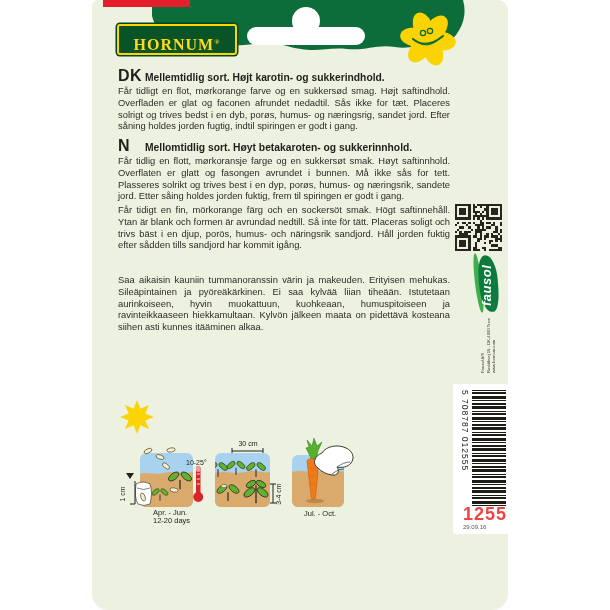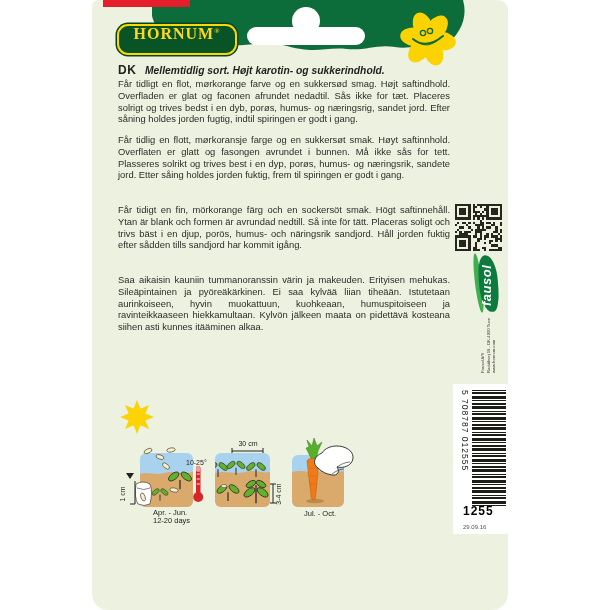--- a/index.html
+++ b/index.html
@@ -8,31 +8,31 @@
     --leaf-green:#62b12d; --carrot-orange:#f07a18; --ink:#23231e;
   }
   html,body{margin:0;padding:0;width:610px;height:610px;overflow:hidden;background:#ffffff;
     font-family:"Liberation Sans",sans-serif;}
   .packet{position:absolute;left:92px;top:0;width:416px;height:610px;
     background:var(--card-bg);border-radius:6px 10px 16px 16px;}
   .red-stripe{position:absolute;left:11px;top:0;width:87px;height:7px;background:var(--brand-red);z-index:4;}
   .banner{position:absolute;left:58px;top:0;width:322px;height:60px;z-index:2;}
   .hornum-box{position:absolute;left:25px;top:24px;width:116px;height:27px;z-index:5;
     background:var(--brand-dark-green);border:2px solid var(--brand-yellow);
-    box-shadow:0 0 0 1.5px #05441f;border-radius:11px;display:flex;align-items:flex-start;justify-content:center;}
+    box-shadow:0 0 0 1.5px #05441f;border-radius:3px;display:flex;align-items:flex-end;justify-content:center;}
   .hornum-box .brand-name{font-family:"Liberation Serif",serif;font-weight:bold;font-size:16px;
     color:#ffd91e;letter-spacing:1px;line-height:1;}
   .hornum-box sup{font-size:7px;vertical-align:6px;}
   .flower{position:absolute;left:298px;top:6px;width:76px;height:68px;z-index:6;}
   .sections{position:absolute;left:26px;top:60px;width:332px;z-index:3;}
   .sec{position:absolute;left:0;width:332px;}
   .sec.s0{top:3px;} .sec.s1{top:73px;} .sec.s2{top:143px;} .sec.s3{top:213px;}
   .sec-head{color:#1f1f1c;line-height:12px;}
-  .code{font-weight:bold;font-size:12px;display:inline-block;min-width:27px;letter-spacing:0.5px;}
-  .title{font-weight:bold;font-style:italic;font-size:10.3px;}
+  .code{font-weight:bold;font-size:16px;display:inline-block;min-width:27px;letter-spacing:0.5px;margin-top:7px;}
+  .title{font-weight:bold;font-size:10.3px;}
   .body{font-size:9.4px;line-height:11.8px;color:#2c2c28;text-align:justify;margin-top:1px;}
   .qr{position:absolute;left:363px;top:204px;width:47px;height:47px;z-index:3;
     display:grid;grid-template-columns:repeat(21,1fr);grid-template-rows:repeat(21,1fr);}
   .qr div{width:100%;height:100%;}
   .qr div.qm{background:#26261f;}
   .rot-wrap{position:absolute;overflow:visible;}
   .rot-inner{position:absolute;left:50%;top:50%;}
   .fausol-wrap{left:382px;top:252px;width:28px;height:62px;z-index:3;}
   .fausol-inner{width:62px;height:26px;transform:translate(-50%,-50%) rotate(-90deg);}
   .fausol-blob{position:absolute;left:2px;top:4px;width:57px;height:19px;background:#0d7b3e;
@@ -45,21 +45,21 @@
   .addr-inner{width:58px;height:22px;transform:translate(-50%,-50%) rotate(-90deg);
     font-size:4.2px;line-height:5.6px;color:#3a3a35;white-space:nowrap;}
   .bc-label{position:absolute;left:361px;top:384px;width:55px;height:150px;background:#fff;
     border-radius:2px;z-index:3;}
   .bc-digits-wrap{position:absolute;left:4px;top:6px;width:13px;height:120px;overflow:visible;}
   .bc-digits{position:absolute;left:0;top:0;width:120px;height:13px;transform:rotate(90deg) translateY(-13px);
     transform-origin:0 0;font-size:8.5px;letter-spacing:1px;color:#1d1d18;white-space:nowrap;}
   .bc-bars{position:absolute;left:19px;top:6px;width:34px;height:118px;overflow:hidden;}
   .bar{background:#1d1d18;width:100%;}
   .bar.guard{margin-left:-5px;width:calc(100% + 5px);}
-  .bc-num{position:absolute;left:10px;top:120px;font-weight:bold;font-size:12px;color:#000000;letter-spacing:1px;}
+  .bc-num{position:absolute;left:10px;top:120px;font-weight:bold;font-size:18px;color:#ef4444;letter-spacing:1px;}
   .bc-date{position:absolute;left:10px;top:140px;font-size:6px;color:#55554e;}
   .illus{position:absolute;left:18px;top:398px;width:350px;height:130px;z-index:2;}
   svg text{font-family:"Liberation Sans",sans-serif;fill:#23231e;}
 </style>
 </head>
 <body>
 
 <div class="packet">
 
   <div class="red-stripe"></div>
@@ -91,20 +91,21 @@
       <path d="M29,37 Q37,42 47,35" stroke-width="1"></path>
     </g>
   </svg>
 
   <div class="sections">
     <div class="sec s0">
       <div class="sec-head"><span class="code">DK</span><span class="title">Mellemtidlig sort. Højt karotin- og sukkerindhold.</span></div>
       <div class="body">Får tidligt en flot, mørkorange farve og en sukkersød smag. Højt saftindhold. Overfladen er glat og faconen afrundet nedadtil. Sås ikke for tæt. Placeres solrigt og trives bedst i en dyb, porøs, humus- og næringsrig, sandet jord. Efter såning holdes jorden fugtig, indtil spiringen er godt i gang.</div>
     </div>
     <div class="sec s1">
+      <div class="sec-head"><span class="code">N</span><span class="title">Mellomtidlig sort. Høyt betakaroten- og sukkerinnhold.</span></div>
       <div class="body">Får tidlig en flott, mørkoransje farge og en sukkersøt smak. Høyt saftinnhold. Overflaten er glatt og fasongen avrundet i bunnen. Må ikke sås for tett. Plasseres solrikt og trives best i en dyp, porøs, humus- og næringsrik, sandete jord. Etter såing holdes jorden fuktig, frem til spiringen er godt i gang.</div>
     </div>
     <div class="sec s2">
       <div class="body">Får tidigt en fin, mörkorange färg och en sockersöt smak. Högt saftinnehåll. Ytan är blank och formen är avrundad nedtill. Så inte för tätt. Placeras soligt och trivs bäst i en djup, porös, humus- och näringsrik sandjord. Håll jorden fuktig efter sådden tills sandjord har kommit igång.</div>
     </div>
     <div class="sec s3">
       <div class="body">Saa aikaisin kauniin tummanoranssin värin ja makeuden. Erityisen mehukas. Sileäpintainen ja pyöreäkärkinen. Ei saa kylvää liian tiheään. Istutetaan aurinkoiseen, hyvin muokattuun, kuohkeaan, humuspitoiseen ja ravinteikkaaseen hiekkamultaan. Kylvön jälkeen maata on pidettävä kosteana siihen asti kunnes itääminen alkaa.</div>
     </div>
   </div>
 

